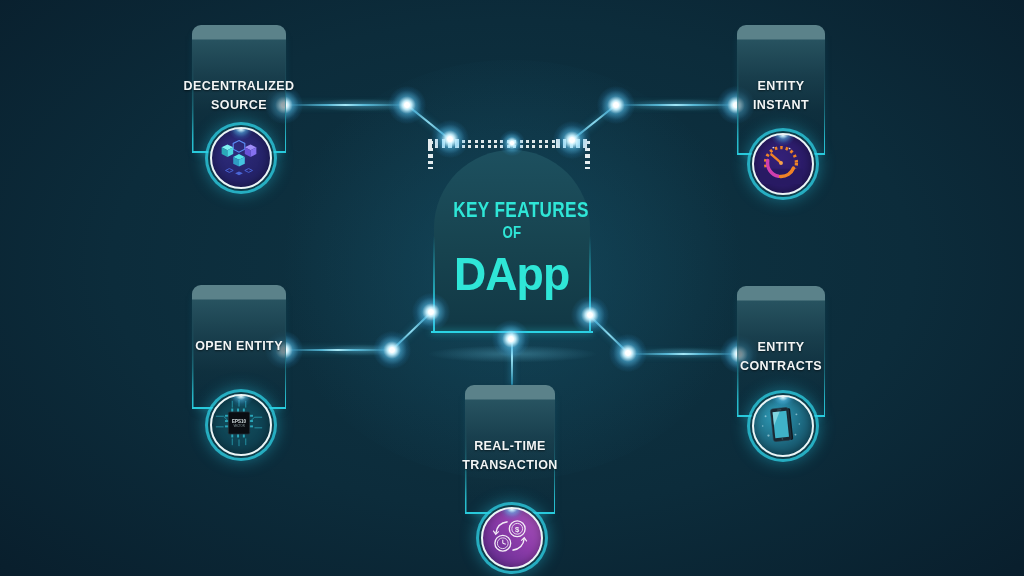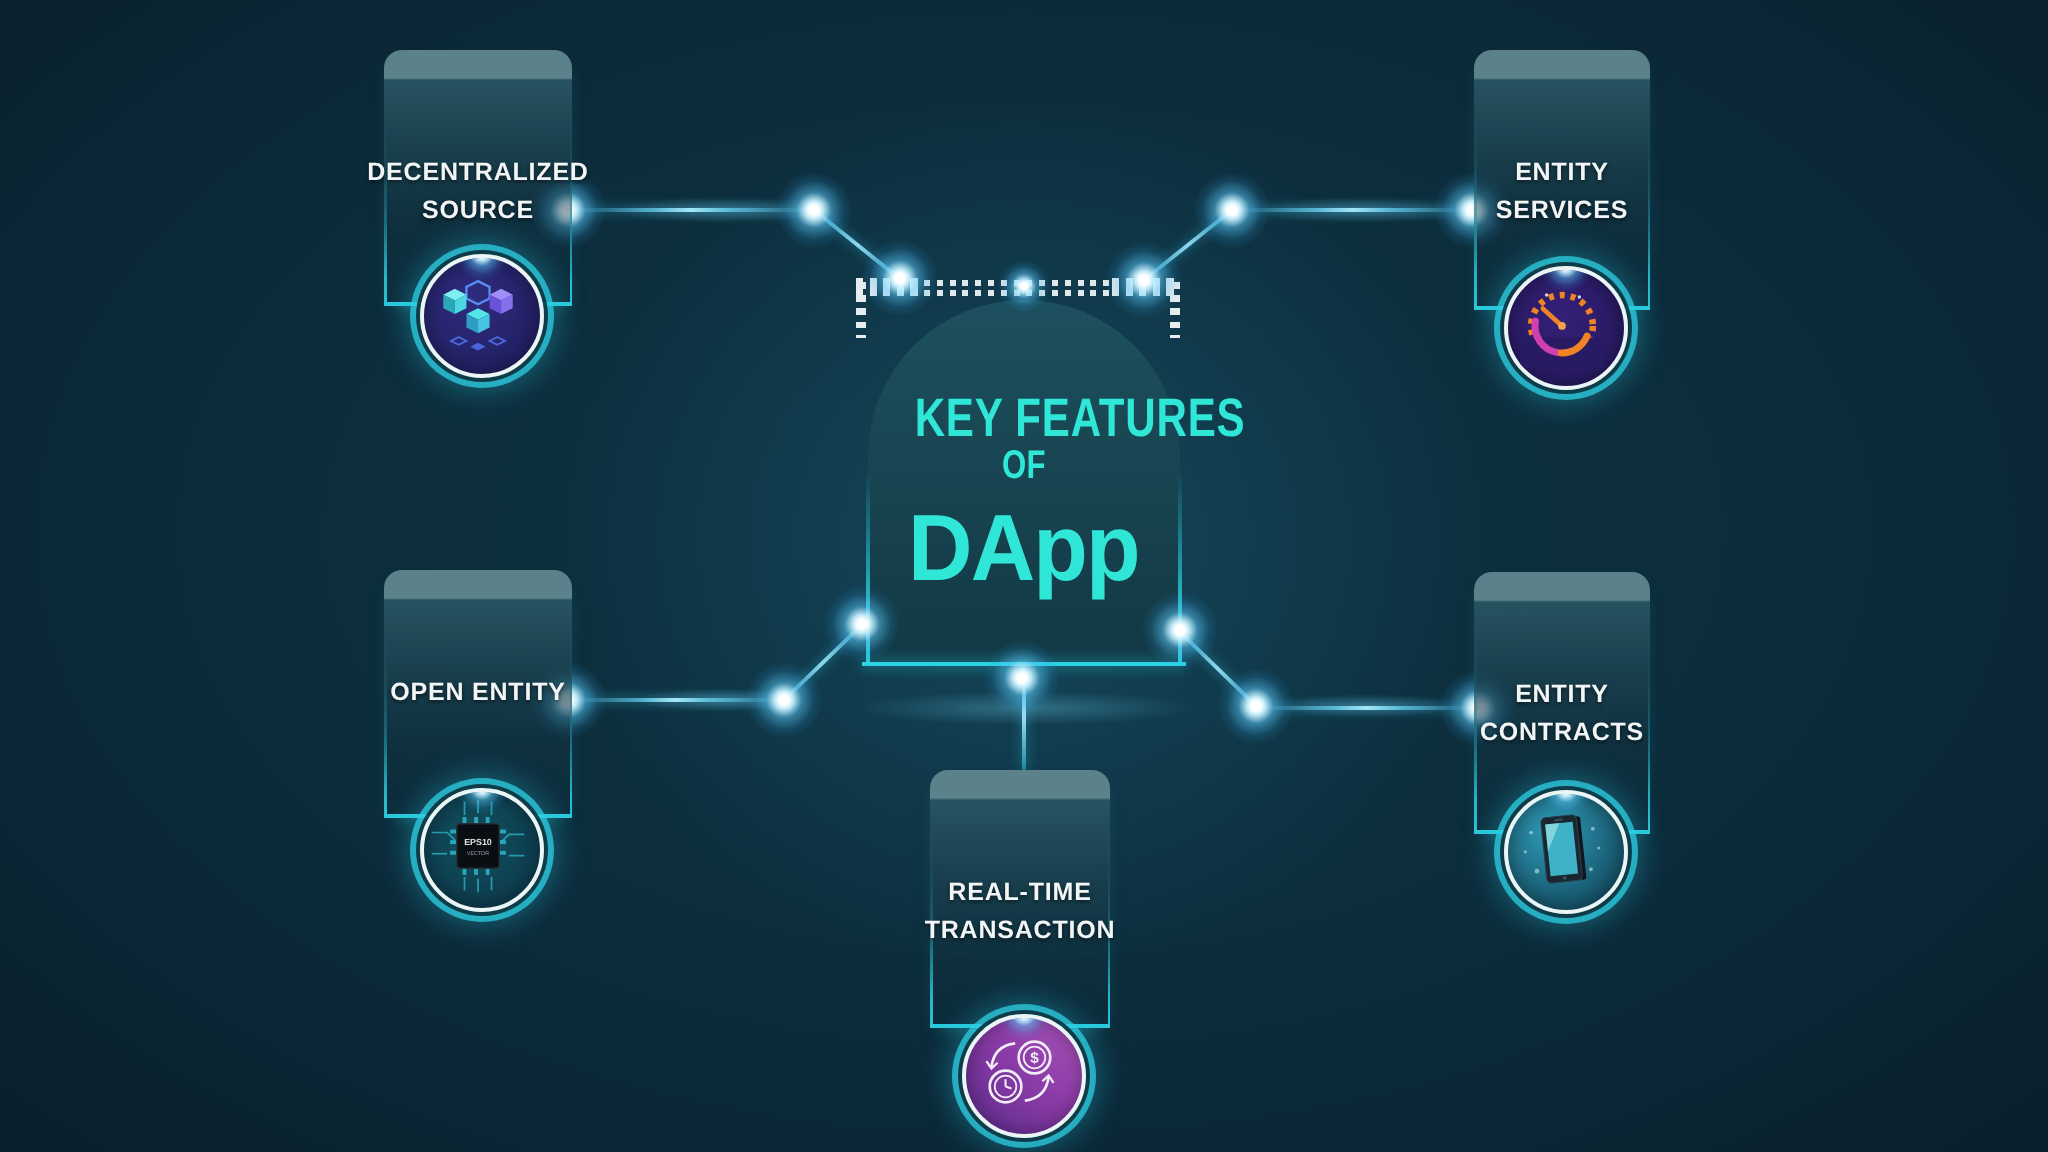--- a/index.html
+++ b/index.html
@@ -15,22 +15,22 @@
   
   .arch{position:absolute;left:434px;top:150px;width:156px;height:182px;
     border-radius:78px 78px 0 0;text-align:center;
     background:linear-gradient(180deg,#1d505f 0%,#17434f 55%,#113845 100%);}
   .arch-side{position:absolute;bottom:0;width:2px;height:96px;
     background:linear-gradient(180deg,rgba(43,211,228,0) 0%,rgba(43,211,228,.85) 70%,rgba(43,211,228,.95) 100%);}
   .arch-side.l{left:-1px}.arch-side.r{right:-1px}
   .arch-bottom{position:absolute;left:-3px;right:-3px;bottom:-1px;height:2px;background:#2bd3e4;
     box-shadow:0 0 7px rgba(43,211,228,.8);}
   .arch-title{position:absolute;left:0;right:0;top:47px;color:#2fe6d7;font-weight:bold;}
-  .t1{font-size:27px;letter-spacing:.5px;line-height:25px;text-align:center;}
-  .t2{font-size:20px;line-height:22px;}
+  .t1{font-size:22px;letter-spacing:.5px;line-height:25px;text-align:center;}
+  .t2{font-size:17px;line-height:22px;}
   .t3{font-size:47px;line-height:52px;margin-top:4px;letter-spacing:-1px;}
   .t3 .cond{transform:scaleX(.95);}
 
   
   .dash{position:absolute;background-repeat:repeat;}
   .dash-h{height:9px;background:repeating-linear-gradient(90deg,#e6edef 0 3.6px,rgba(0,0,0,0) 3.6px 6.8px);}
   .dash-mid{position:absolute;}
   .dash-mid .row{height:3px;background:repeating-linear-gradient(90deg,#dfe8ea 0 3px,rgba(0,0,0,0) 3px 6.4px);margin-bottom:2.4px;}
   .dash-v{width:5px;background:repeating-linear-gradient(180deg,#e6edef 0 3.4px,rgba(0,0,0,0) 3.4px 6.6px);}
 
@@ -171,21 +171,21 @@
       </svg>
       <div class="node sm icon-node"></div>
     </div>
   </div>
 
   <div class="card" style="left:737px;top:25px;width:88px;">
     <div class="card-outline" style="height:128px;"></div>
     <div class="card-body"></div>
     <div class="card-label">
       <span>ENTITY</span>
-      <span>SERVICES</span>
+      <span>INSTANT</span>
     </div>
     <div class="icon-badge bg-gauge" style="top:108px;">
       <svg viewBox="0 0 56 56">
         <circle cx="28" cy="29" r="16" fill="none" stroke="#f08326" stroke-width="3.4" stroke-dasharray="2.6 3.1"></circle>
         <rect x="6" y="35" width="44" height="16" fill="#281a63"></rect>
         <circle cx="28" cy="29" r="14" fill="none" stroke="#cf3fae" stroke-width="3.6" stroke-dasharray="22 66" transform="rotate(100 28 29)" stroke-linecap="round"></circle>
         <circle cx="28" cy="29" r="14" fill="none" stroke="#f08326" stroke-width="3.6" stroke-dasharray="17 71" transform="rotate(22 28 29)" stroke-linecap="round"></circle>
         <line x1="28" y1="29" x2="18" y2="20" stroke="#f08326" stroke-width="2.4" stroke-linecap="round"></line>
         <circle cx="28" cy="29" r="2" fill="#f5a24e"></circle>
         <circle cx="20" cy="13" r="0.9" fill="#ffffff" opacity="0.8"></circle>

